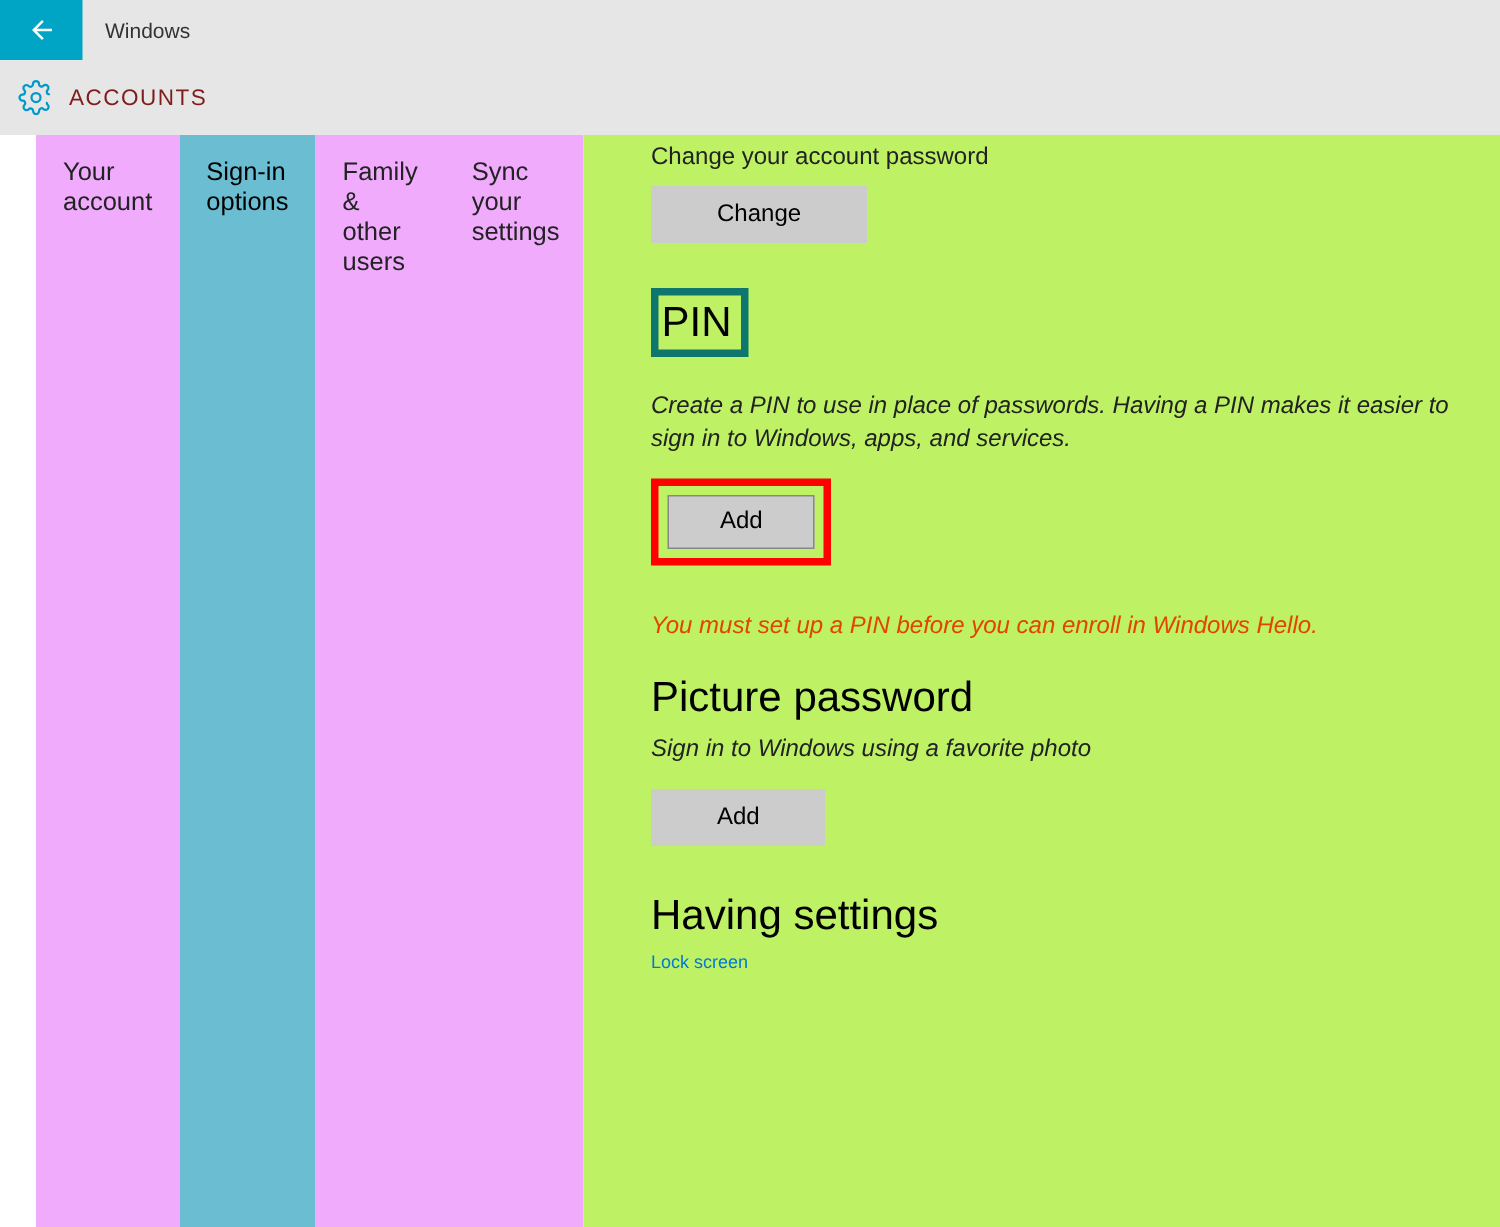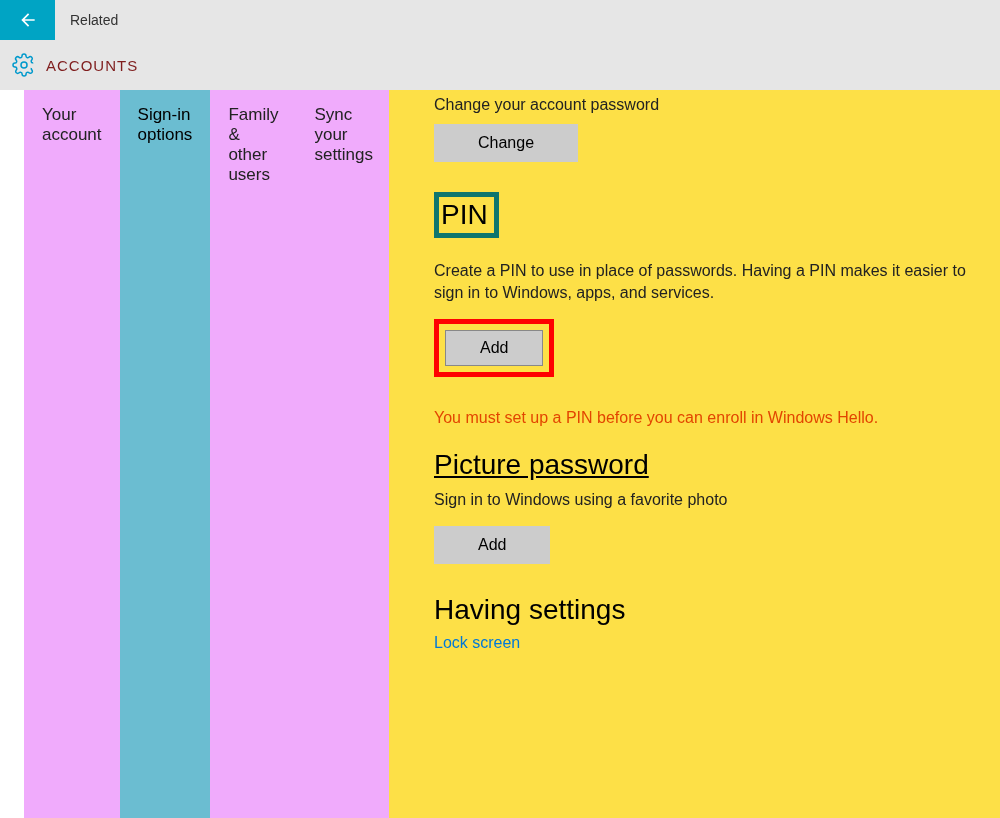--- a/index.html
+++ b/index.html
@@ -84,33 +84,34 @@
       font-size: 17px;
       color: #222;
       cursor: pointer;
     }
     .sidebar-item.active {
       background: #6bbdd1;
       color: #000;
     }
     .main {
       flex: 1;
-      background: #fde047;
+      background: #bef264;
       padding: 0 25px 20px 45px;
       overflow: hidden;
     }
     .section {
       margin-bottom: 30px;
     }
     .section-desc {
       font-size: 16px;
       color: #222;
       margin-top: 8px;
       margin-bottom: 14px;
       line-height: 1.4;
+      font-style: italic;
     }
     .section-desc.warning {
       color: #e24500;
     }
     .section-heading {
       font-size: 28px;
       font-weight: 400;
       color: #000;
       margin-top: 28px;
     }
@@ -119,21 +120,21 @@
       background: #ccc;
       border: none;
       padding: 10px 44px;
       font-size: 16px;
       color: #000;
       cursor: pointer;
       font-family: inherit;
     }
     .link {
       color: #0078d7;
-      font-size: 16px;
+      font-size: 12px;
       cursor: pointer;
       display: inline-block;
       margin-top: 8px;
     }
     .highlight-box {
       border: 5px solid #0f766e;
       display: inline-block;
       padding: 2px 6px 2px 2px;
     }
     .highlight-box-btn {
@@ -156,21 +157,21 @@
 </head>
 <body>
 
 <div class="header">
   <div class="header-top">
     <div class="back-button">
       <svg viewBox="0 0 24 24">
         <path d="M20 11H7.83l5.59-5.59L12 4l-8 8 8 8 1.41-1.41L7.83 13H20v-2z"></path>
       </svg>
     </div>
-    <div class="window-title">Related</div>
+    <div class="window-title">Windows</div>
   </div>
   <div class="header-bottom">
     <div class="gear-icon">
       <svg viewBox="0 0 24 24">
         <circle cx="12" cy="12" r="3"></circle>
         <path d="M19.4 15a1.65 1.65 0 0 0 .33 1.82l.06.06a2 2 0 1 1-2.83 2.83l-.06-.06a1.65 1.65 0 0 0-1.82-.33 1.65 1.65 0 0 0-1 1.51V21a2 2 0 1 1-4 0v-.09A1.65 1.65 0 0 0 9 19.4a1.65 1.65 0 0 0-1.82.33l-.06.06a2 2 0 1 1-2.83-2.83l.06-.06a1.65 1.65 0 0 0 .33-1.82 1.65 1.65 0 0 0-1.51-1H3a2 2 0 1 1 0-4h.09A1.65 1.65 0 0 0 4.6 9a1.65 1.65 0 0 0-.33-1.82l-.06-.06a2 2 0 1 1 2.83-2.83l.06.06a1.65 1.65 0 0 0 1.82.33H9a1.65 1.65 0 0 0 1-1.51V3a2 2 0 1 1 4 0v.09a1.65 1.65 0 0 0 1 1.51 1.65 1.65 0 0 0 1.82-.33l.06-.06a2 2 0 1 1 2.83 2.83l-.06.06a1.65 1.65 0 0 0-.33 1.82V9c.14.34.42.6.78.72.36.12.76.06 1.06-.16"></path>
       </svg>
     </div>
     <div class="section-title">ACCOUNTS</div>
   </div>
@@ -207,21 +208,21 @@
       <div class="highlight-box-btn">
         <button class="btn">Add</button>
       </div>
     </div>
 
     <div class="section">
       <div class="section-desc warning">You must set up a PIN before you can enroll in Windows Hello.</div>
     </div>
 
     <div class="section" style="margin-top:-10px;">
-      <div class="section-heading" style="text-decoration:underline;">Picture password</div>
+      <div class="section-heading" style="">Picture password</div>
       <div class="section-desc">Sign in to Windows using a favorite photo</div>
       <button class="btn">Add</button>
     </div>
 
     <div class="section">
       <div class="section-heading">Having settings</div>
       <div class="link">Lock screen</div>
     </div>
 
   </div>

